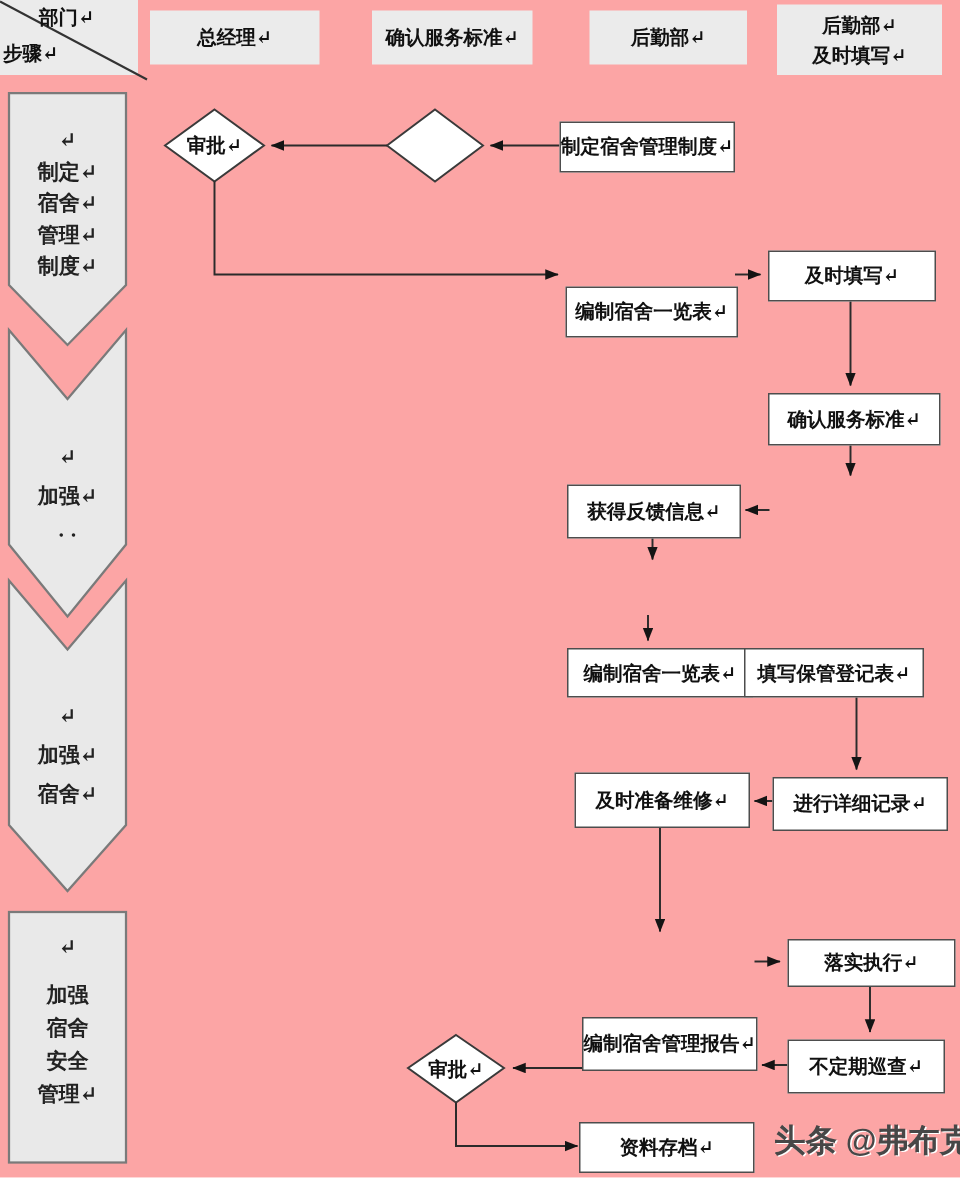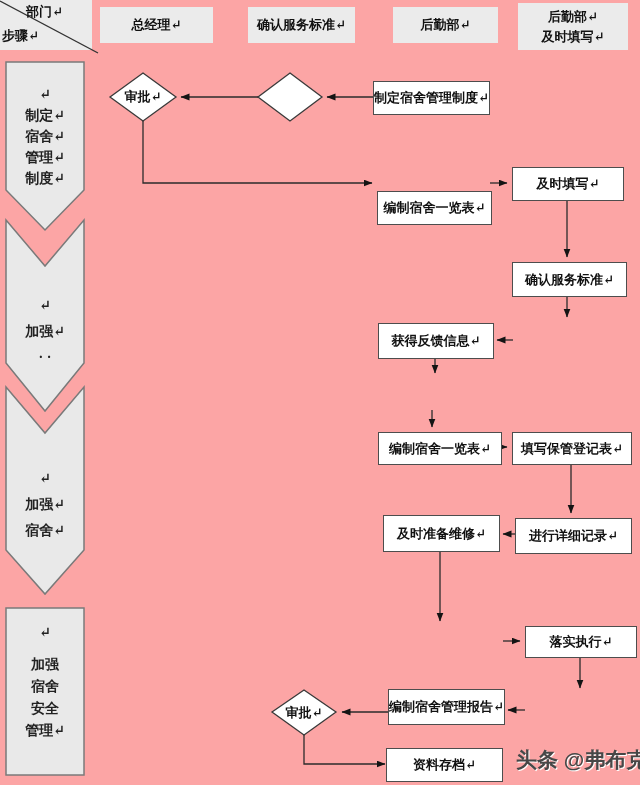--- a/index.html
+++ b/index.html
@@ -122,22 +122,23 @@
 
   <div class="dlabel" style="left:110px;top:73px;width:66px;height:48px;">审批↵</div>
   <div class="dlabel" style="left:272px;top:690px;width:64px;height:45px;">审批↵</div>
 
   <div class="box" style="left:373px;top:81px;width:115px;height:32px;">制定宿舍管理制度↵</div>
   <div class="box" style="left:377px;top:167px;width:113px;height:32px;margin-top:24px;">编制宿舍一览表↵</div>
   <div class="box" style="left:512px;top:167px;width:110px;height:32px;text-align:center;">及时填写↵</div>
   <div class="box" style="left:512px;top:262px;width:113px;height:33px;">确认服务标准↵</div>
   <div class="box" style="left:378px;top:323px;width:114px;height:34px;">获得反馈信息↵</div>
   <div class="box" style="left:378px;top:432px;width:122px;height:31px;">编制宿舍一览表↵</div>
-  <div class="box" style="left:512px;top:432px;width:118px;height:31px;">填写保管登记表↵</div>
+  <div class="box" style="left:496px;top:432px;width:118px;height:31px;">填写保管登记表↵</div>
   <div class="box" style="left:383px;top:515px;width:115px;height:35px;">及时准备维修↵</div>
   <div class="box" style="left:515px;top:518px;width:115px;height:34px;">进行详细记录↵</div>
   <div class="box" style="left:525px;top:626px;width:110px;height:30px;">落实执行↵</div>
-  <div class="box" style="left:388px;top:678px;width:115px;height:34px;margin-top:11px;">编制宿舍管理报告↵</div>
+  <div class="box" style="left:525px;top:693px;width:103px;height:34px;">不定期巡查↵</div>
+  <div class="box" style="left:388px;top:678px;width:115px;height:34px;">编制宿舍管理报告↵</div>
   <div class="box" style="left:386px;top:748px;width:115px;height:32px;">资料存档↵</div>
 
   <div id="watermark">头条 @弗布克</div>
 
 </div>
 
 </body></html>

